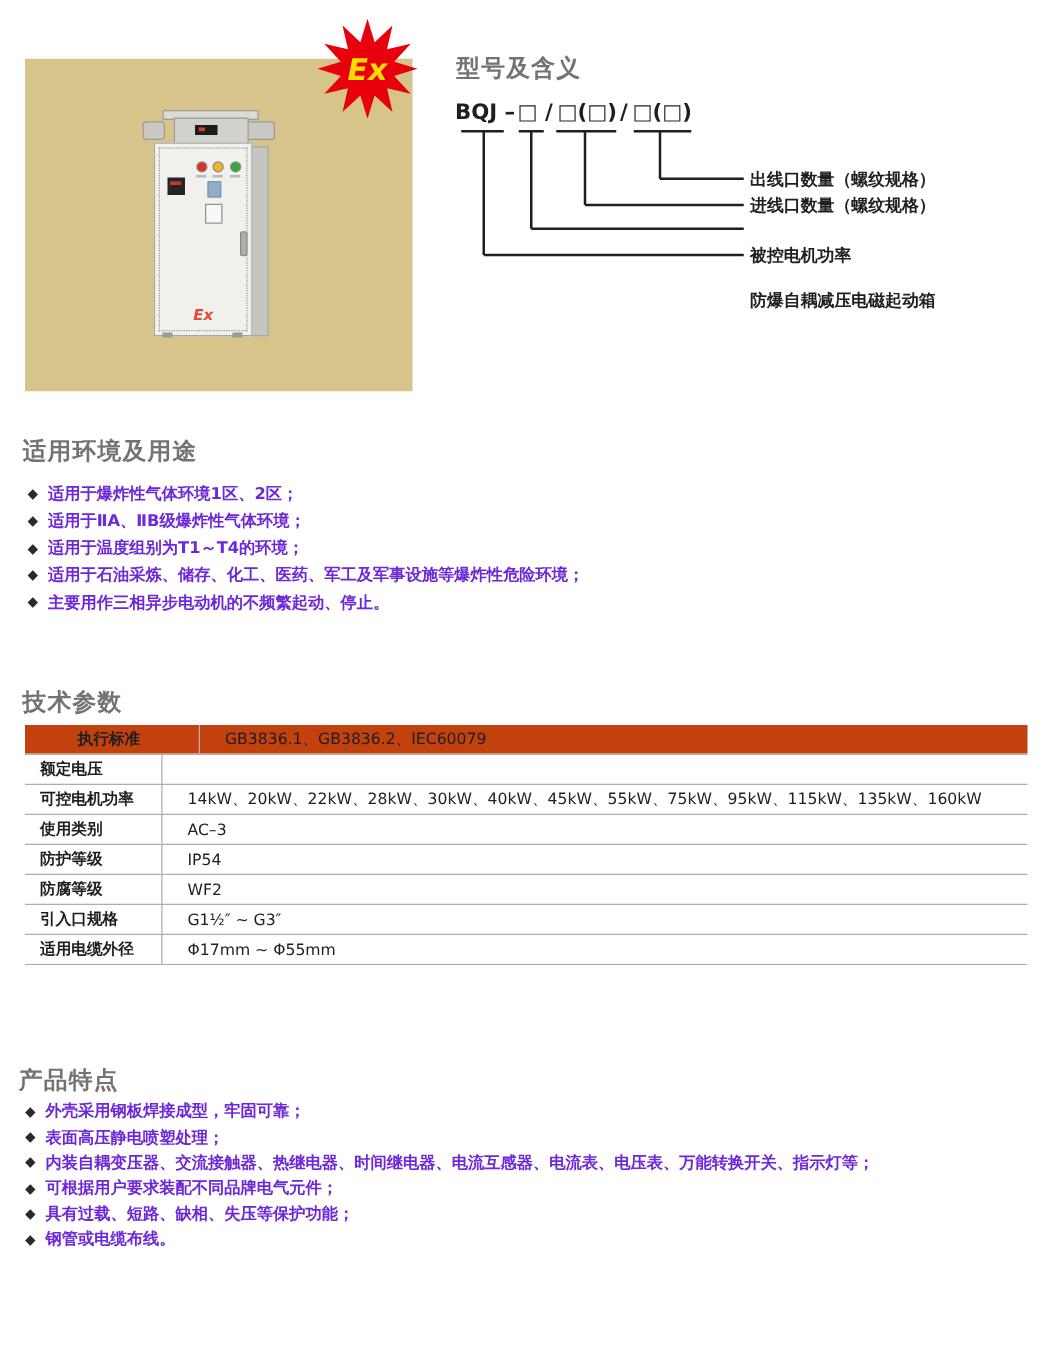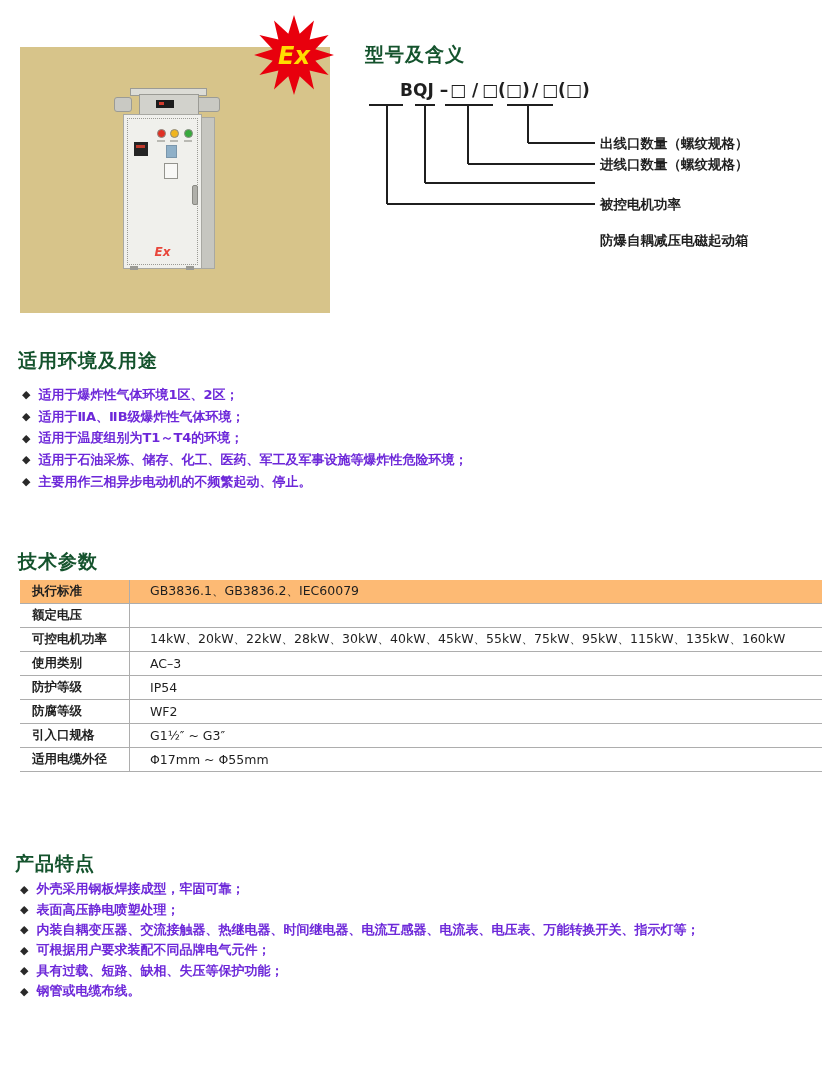--- a/index.html
+++ b/index.html
@@ -31,37 +31,37 @@
   .cab-meter{position:absolute;left:40px;top:48px;width:12px;height:14px;background:#f8f8f6;border:1px solid #93938d;}
   .cab-handle{position:absolute;left:68px;top:70px;width:4px;height:18px;background:#b0b0aa;border-radius:2px;border:1px solid #8a8a84;}
   .cab-ex{position:absolute;left:0;top:130px;width:100%;text-align:center;
     color:#e8473b;font-weight:bold;font-style:italic;font-size:12px;}
   .cab-foot{position:absolute;top:151px;width:8px;height:4px;background:#9a9a94;}
   .cab-foot.f1{left:6px;} .cab-foot.f2{left:62px;}
   
   .star{position:absolute;left:252px;top:15px;width:86px;height:80px;}
   .star text{font-weight:bold;font-style:italic;font-size:24px;fill:#ffdc00;}
   
-  .h-red{position:absolute;color:#14532d;font-weight:bold;font-size:19px;letter-spacing:1px;}
-  
-  .model-part{position:absolute;top:80px;font-size:17px;font-weight:bold;color:#1f1f1f;margin-left:36px;}
+  .h-red{position:absolute;color:#737373;font-weight:bold;font-size:19px;letter-spacing:1px;}
+  
+  .model-part{position:absolute;top:80px;font-size:17px;font-weight:bold;color:#1f1f1f;}
   .callout{position:absolute;left:600px;height:17px;font-size:13.5px;font-weight:bold;color:#1f1f1f;white-space:nowrap;}
   .connector{position:absolute;left:360px;top:100px;}
   
   .blist{position:absolute;list-style:none;margin:0;padding:0;}
   .blist li{display:flex;align-items:center;white-space:nowrap;}
   .blist .blt{font-size:11px;margin-right:8px;color:#2a2a2a;}
   .blist .txt{font-size:13px;font-weight:bold;color:#6d28d9;}
   .usage li{height:21.7px;}
   .features li{height:20.4px;}
   
   .spec-table{position:absolute;left:20px;top:580px;width:802px;border-bottom:1px solid #adadad;}
   .spec-row{display:flex;height:23px;align-items:center;background:#ffffff;}
   .spec-row + .spec-row{border-top:1px solid #adadad;}
-  .spec-row.hl{background:#fdba74;}
+  .spec-row.hl{background:#c2410c;padding-left:30px;}
   .spec-label{width:110px;padding-left:12px;box-sizing:border-box;border-right:1px solid #adadad;
     font-size:12.5px;font-weight:bold;height:100%;display:flex;align-items:center;}
   .spec-value{flex:1;padding-left:20px;font-size:12.5px;white-space:nowrap;}
   .spec-row.hl .spec-value{font-weight:normal;}
 </style>
 </head>
 <body>
 
 <div class="page">
 

